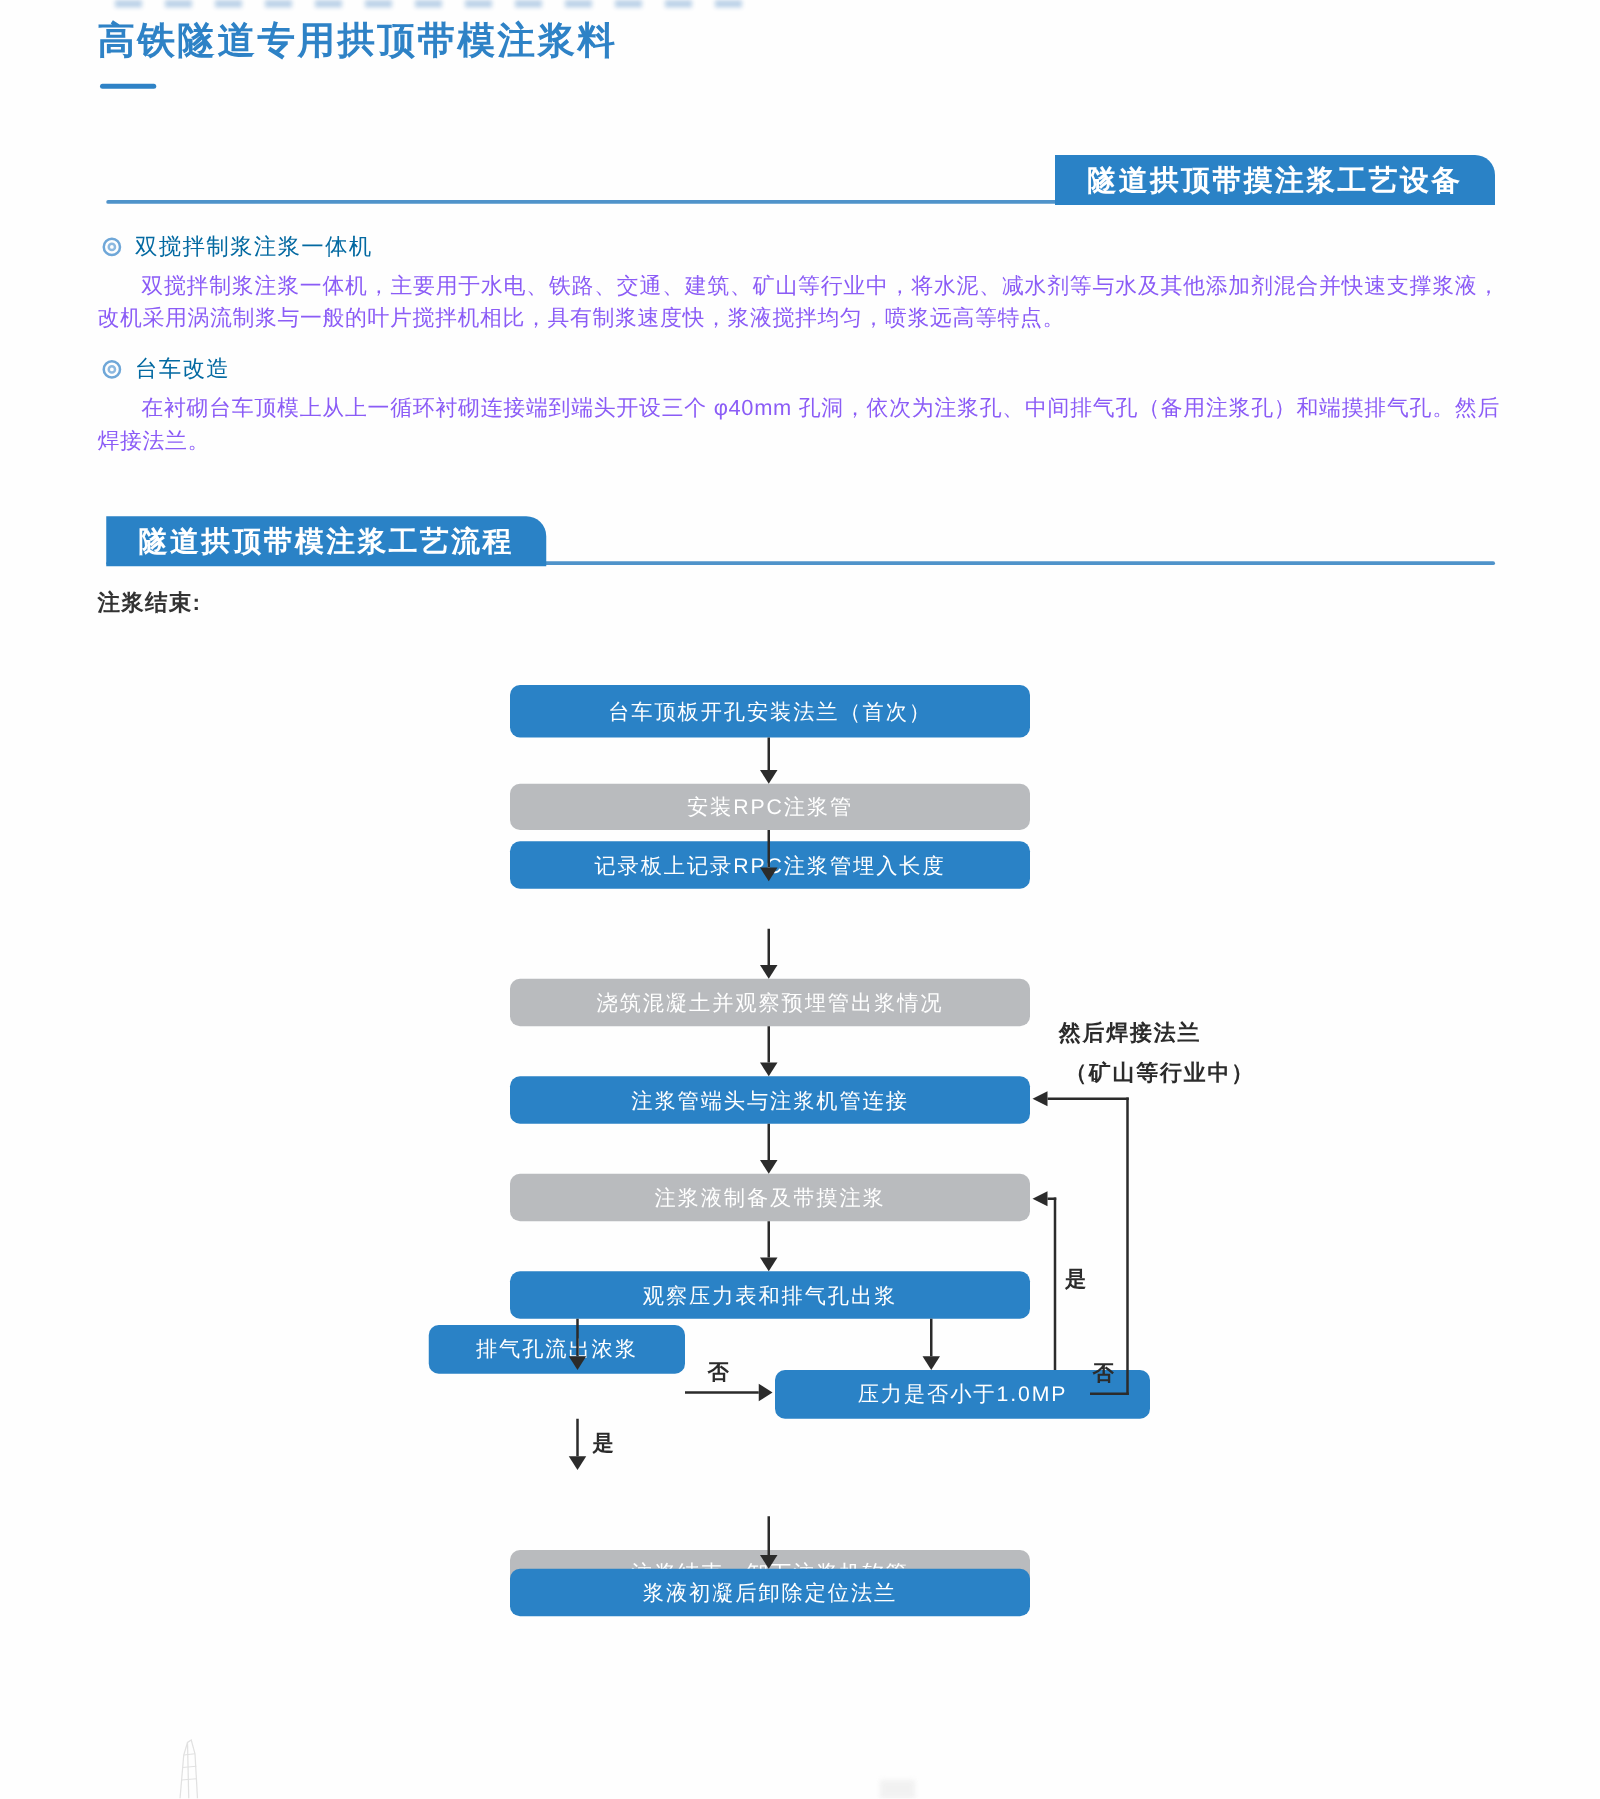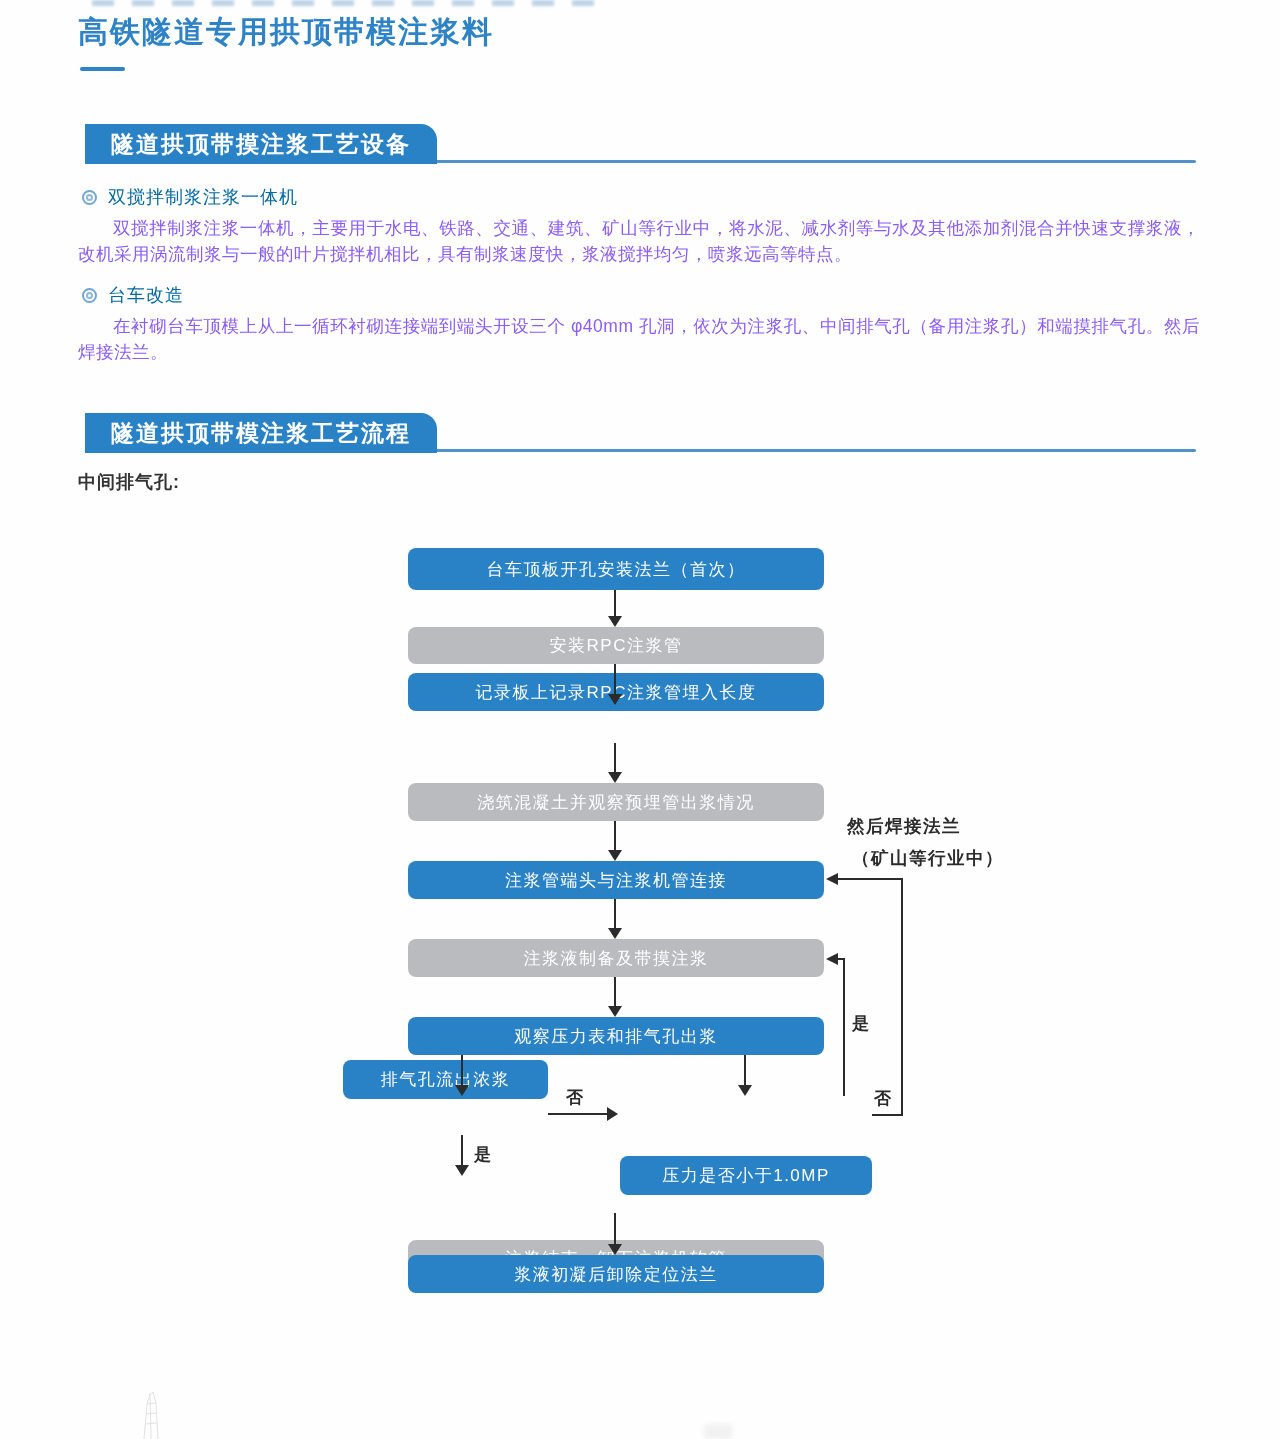--- a/index.html
+++ b/index.html
@@ -57,52 +57,52 @@
 </head>
 <body>
 
 <div class="page">
 
   <div class="abs top-smudge"></div>
 
   <div class="abs page-title">高铁隧道专用拱顶带模注浆料</div>
   <div class="abs title-dash"></div>
 
-  <div class="abs banner" style="top:124px;">
+  <div class="abs banner" style="top:124px;text-align:right;">
     <span class="ribbon">隧道拱顶带摸注浆工艺设备</span>
     <span class="banner-line"></span>
   </div>
 
   <div class="abs bullet-row" style="top:185px;">
     <span class="ring"></span>
     <span class="bullet-heading">双搅拌制浆注浆一体机</span>
   </div>
   <p class="abs para" style="top:215px;">双搅拌制浆注浆一体机，主要用于水电、铁路、交通、建筑、矿山等行业中，将水泥、减水剂等与水及其他添加剂混合并快速支撑浆液，改机采用涡流制浆与一般的叶片搅拌机相比，具有制浆速度快，浆液搅拌均匀，喷浆远高等特点。</p>
 
   <div class="abs bullet-row" style="top:283px;">
     <span class="ring"></span>
     <span class="bullet-heading">台车改造</span>
   </div>
   <p class="abs para" style="top:313px;">在衬砌台车顶模上从上一循环衬砌连接端到端头开设三个 φ40mm 孔洞，依次为注浆孔、中间排气孔（备用注浆孔）和端摸排气孔。然后焊接法兰。</p>
 
   <div class="abs banner" style="top:413px;">
     <span class="ribbon">隧道拱顶带模注浆工艺流程</span>
     <span class="banner-line"></span>
   </div>
-  <div class="abs flow-label">中间排气孔:</div>
+  <div class="abs flow-label">注浆结束:</div>
 
   <div class="node primary" style="left:408px;top:548px;width:416px;height:42px;">台车顶板开孔安装法兰（首次）</div>
   <div class="node secondary" style="left:408px;top:627px;width:416px;height:37px;">安装RPC注浆管</div>
   <div class="node primary" style="left:408px;top:673px;width:416px;height:38px;">记录板上记录RPC注浆管埋入长度</div>
   <div class="node secondary" style="left:408px;top:783px;width:416px;height:38px;">浇筑混凝土并观察预埋管出浆情况</div>
   <div class="node primary" style="left:408px;top:861px;width:416px;height:38px;">注浆管端头与注浆机管连接</div>
   <div class="node secondary" style="left:408px;top:939px;width:416px;height:38px;">注浆液制备及带摸注浆</div>
   <div class="node primary" style="left:408px;top:1017px;width:416px;height:38px;">观察压力表和排气孔出浆</div>
   <div class="node primary" style="left:343px;top:1060px;width:205px;height:39px;">排气孔流出浓浆</div>
-  <div class="node primary" style="left:620px;top:1156px;width:252px;height:39px;">压力是否小于1.0MP</div>
+  <div class="node primary" style="left:620px;top:1096px;width:300px;height:39px;">压力是否小于1.0MP</div>
   <div class="node secondary" style="left:408px;top:1240px;width:416px;height:37px;">注浆结束，卸下注浆机软管</div>
   <div class="node primary" style="left:408px;top:1255px;width:416px;height:38px;">浆液初凝后卸除定位法兰</div>
 
   <div class="varrow" style="left:608px;top:590px;height:37px;">
       <span class="shaft"></span>
       <span class="head"></span>
     </div>
   <div class="varrow" style="left:608px;top:664px;height:41px;">
       <span class="shaft"></span>
       <span class="head"></span>

